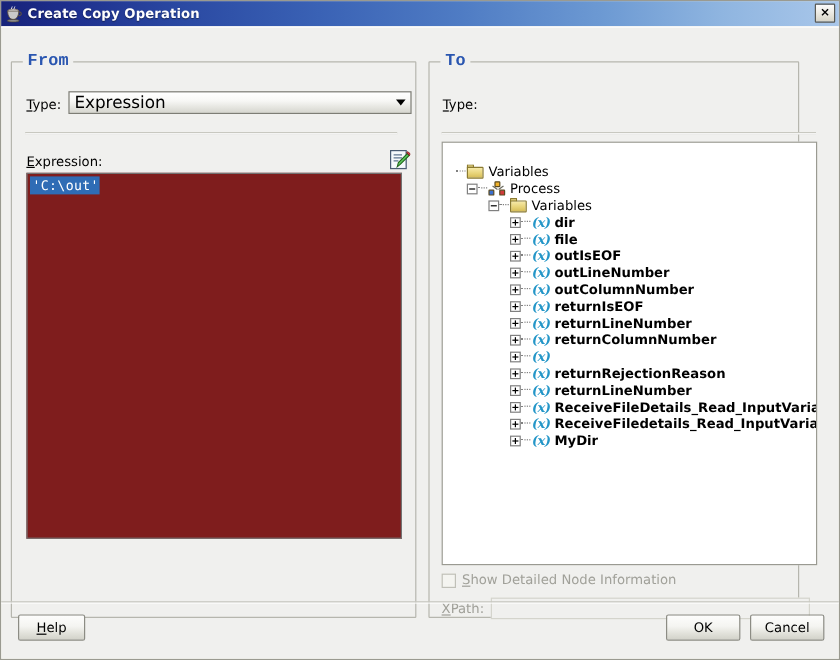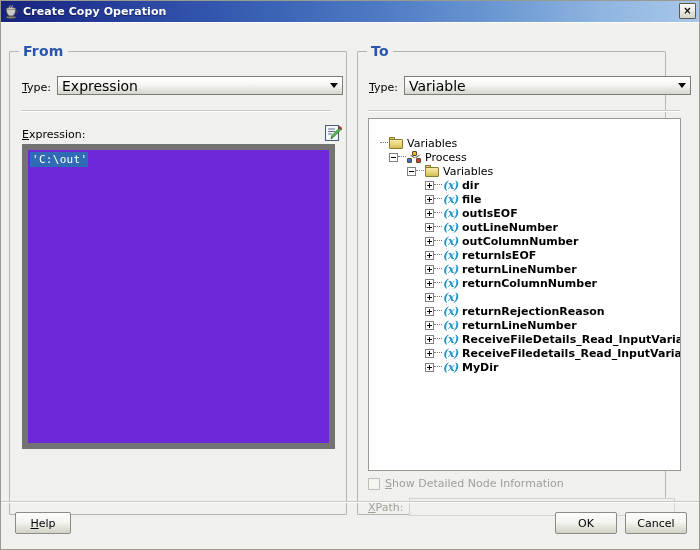--- a/index.html
+++ b/index.html
@@ -96,20 +96,21 @@
   .group-title {
     position: absolute;
     top: -9px;
     left: 9px;
     background: #f0f0ee;
     padding: 0 4px;
     color: #2a56b0;
     font-size: 14px;
     font-weight: bold;
     letter-spacing: 0.2px;
+    font-family: Liberation Mono, monospace;
   }
   #group-from { left: 8px;  top: 28px; width: 338px; height: 464px; }
   #group-to   { left: 356px;top: 28px; width: 309px; height: 464px; }
 
   
   .lbl {
     font-size: 11px;
     color: #000;
     white-space: nowrap;
   }
@@ -161,22 +162,22 @@
   .edit-icon-btn {
     position: absolute;
     width: 18px;
     height: 18px;
     cursor: default;
   }
 
   
   .exprbox {
     position: absolute;
-    background: #6d28d9;
-    border: 6px solid #737373;
+    background: #7f1d1d;
+    border: 1px solid #737373;
     box-sizing: border-box;
     overflow: hidden;
     padding: 2px 2px;
   }
   .expr-text {
     font-family: "DejaVu Sans Mono", "Liberation Mono", monospace;
     font-size: 11px;
     color: #ffffff;
     background: #2f6cb5;
     padding: 1px 1px 1px 2px;
@@ -418,26 +419,20 @@
       <div class="exprbox" style="left:12px;top:92px;width:313px;height:305px;">
         <span class="expr-text">'C:\out'</span>
       </div>
     </div>
 
     <div class="group" id="group-to">
       <span class="group-title">To</span>
 
       <span class="lbl" style="position:absolute;left:11px;top:29px;"><span class="u">T</span><span>ype:</span></span>
 
-      <div class="combo" style="left:46px;top:24px;width:287px;">
-        <span class="val">Variable</span>
-        <span class="arrow-box">
-            <span class="tri-down"></span>
-          </span>
-      </div>
 
       <div class="sep" style="left:10px;top:58px;width:312px;"></div>
 
       <div class="treebox" style="left:10px;top:66px;width:313px;height:353px;">
         <div class="tree" id="tree-root">
             <div class="tnode" style="padding-left: 0px;">
               <span class="togglespace"></span>
               <span class="dots"></span>
               <span class="ico-folder">
                 <span class="tab"></span>

